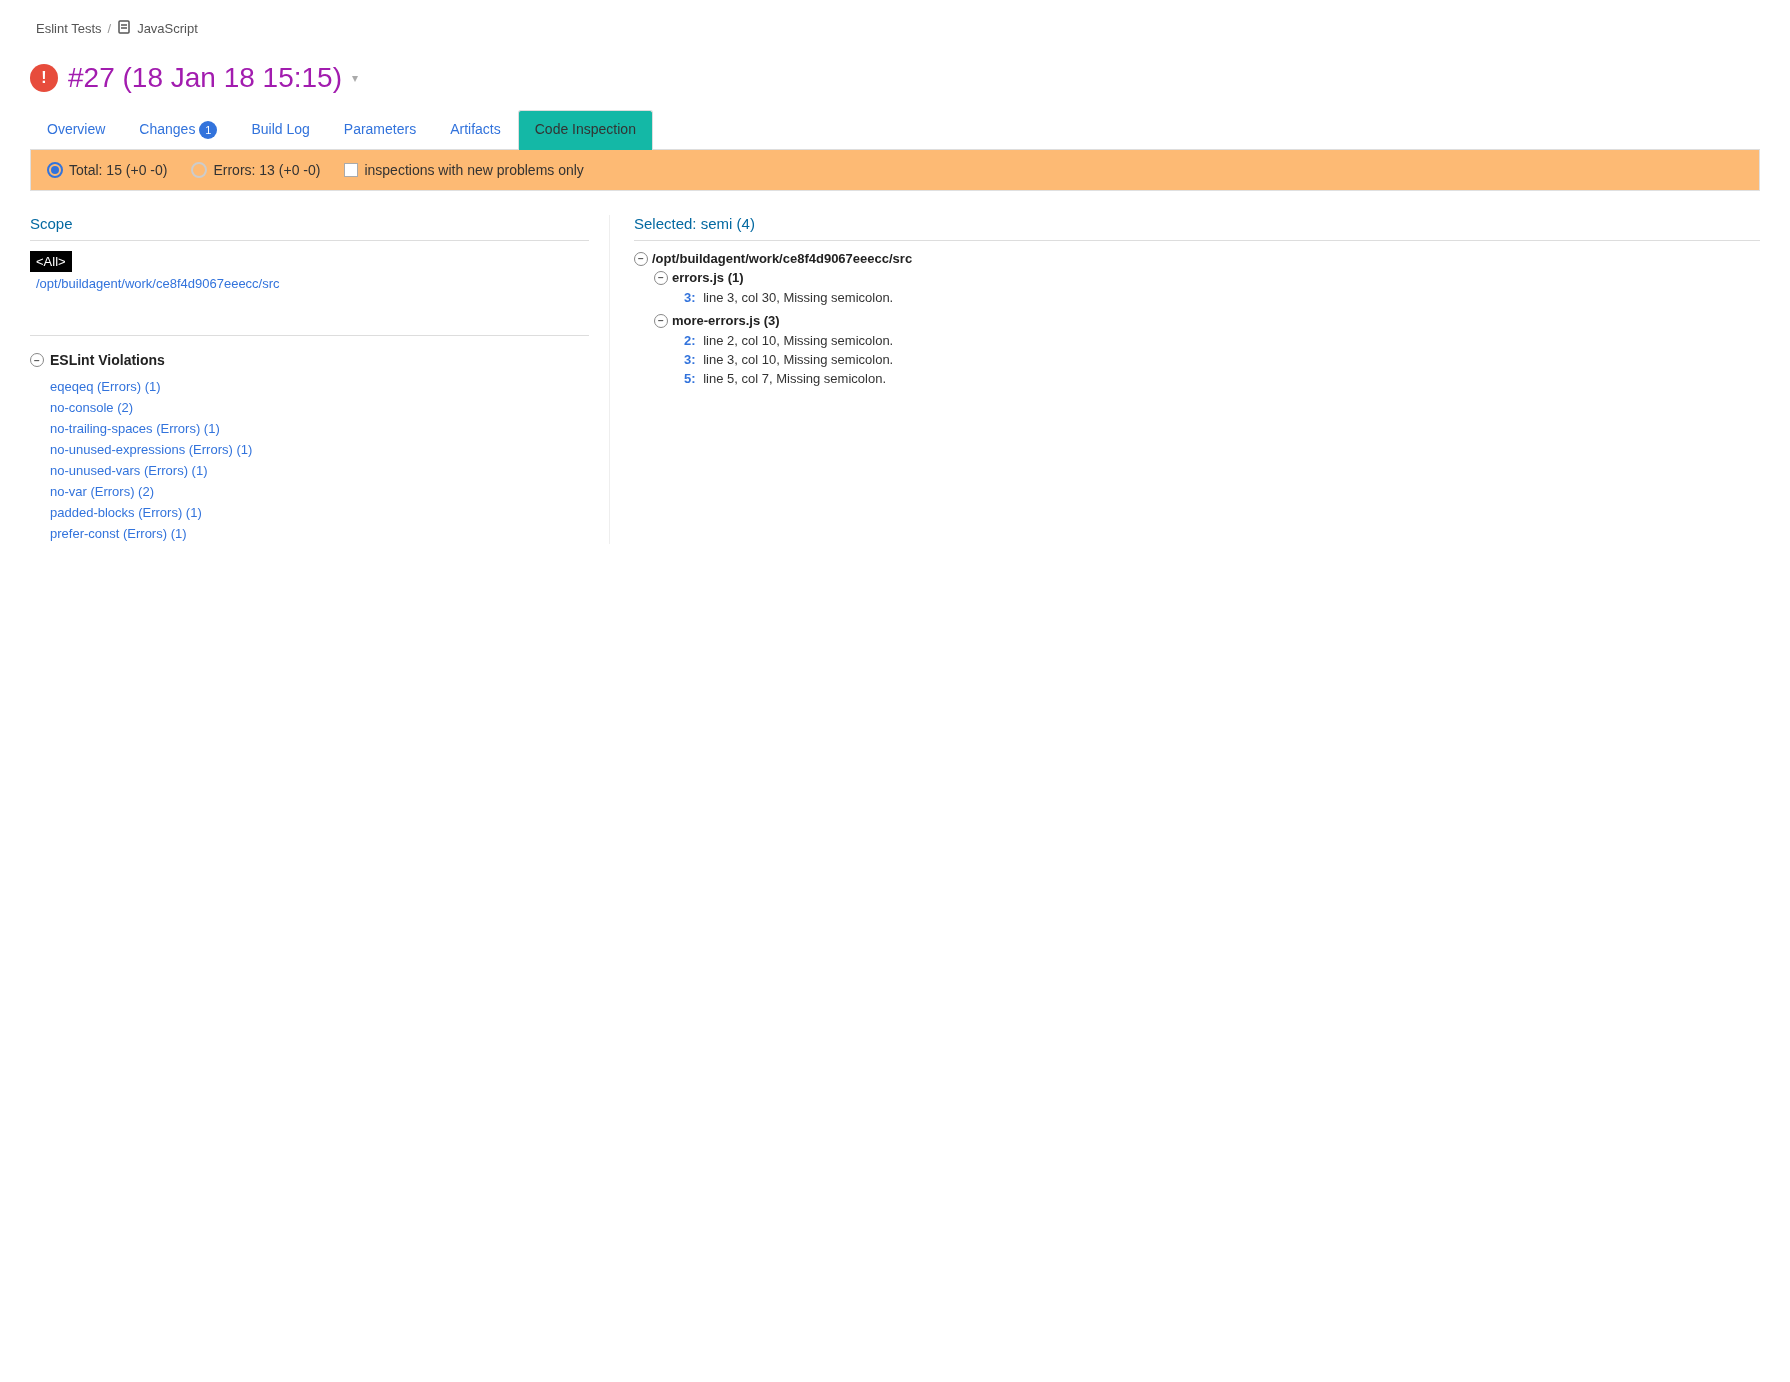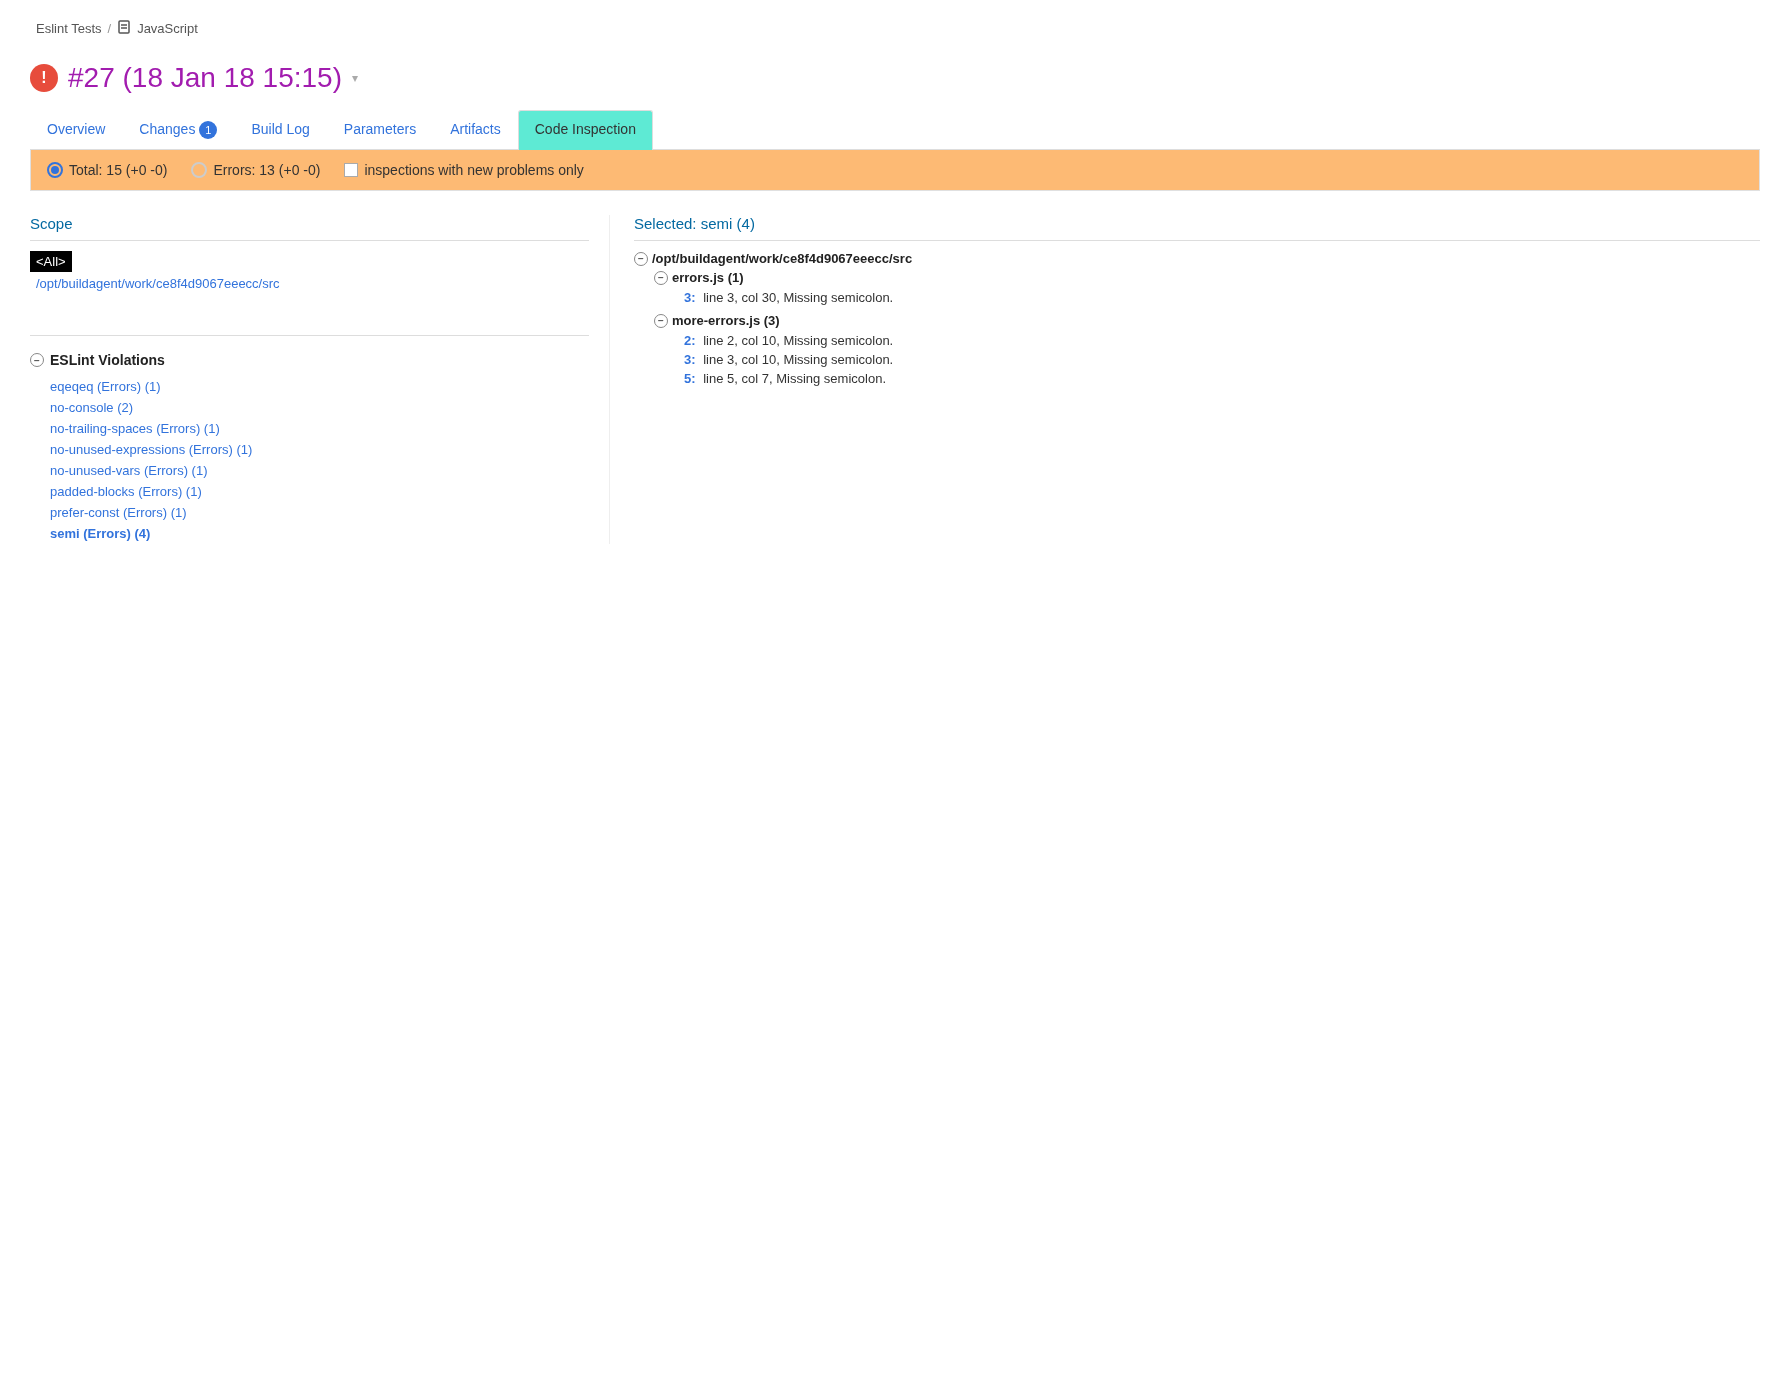--- a/index.html
+++ b/index.html
@@ -62,21 +62,21 @@
       color: #3273dc;
       font-size: 14px;
       border: 1px solid transparent;
       border-bottom: none;
       text-decoration: none;
       white-space: nowrap;
       background: none;
     }
     .tab.active {
       color: #333;
-      background: #5eead4;
+      background: #14b8a6;
       border-color: #ddd;
       border-bottom-color: #fff;
       border-radius: 3px 3px 0 0;
       margin-bottom: -1px;
     }
     .tab-badge {
       display: inline-flex;
       align-items: center;
       justify-content: center;
       background: #3273dc;
@@ -313,23 +313,23 @@
       <div class="violations-header">
         <span class="minus-btn">−</span>
         <span>ESLint Violations</span>
       </div>
       <div>
         <div class="violation-item">eqeqeq (Errors) (1)</div>
         <div class="violation-item">no-console (2)</div>
         <div class="violation-item">no-trailing-spaces (Errors) (1)</div>
         <div class="violation-item">no-unused-expressions (Errors) (1)</div>
         <div class="violation-item">no-unused-vars (Errors) (1)</div>
+        <div class="violation-item">no-var (Errors) (2)</div>
         <div class="violation-item">padded-blocks (Errors) (1)</div>
         <div class="violation-item">prefer-const (Errors) (1)</div>
-        <div class="violation-item selected">semi (Errors) (4)</div>
       </div>
     </div>
   </div>
 
   <div class="right-panel">
     <div class="panel-title">Selected: semi (4)</div>
 
     <div class="tree-root">
 
       <div class="tree-path">

